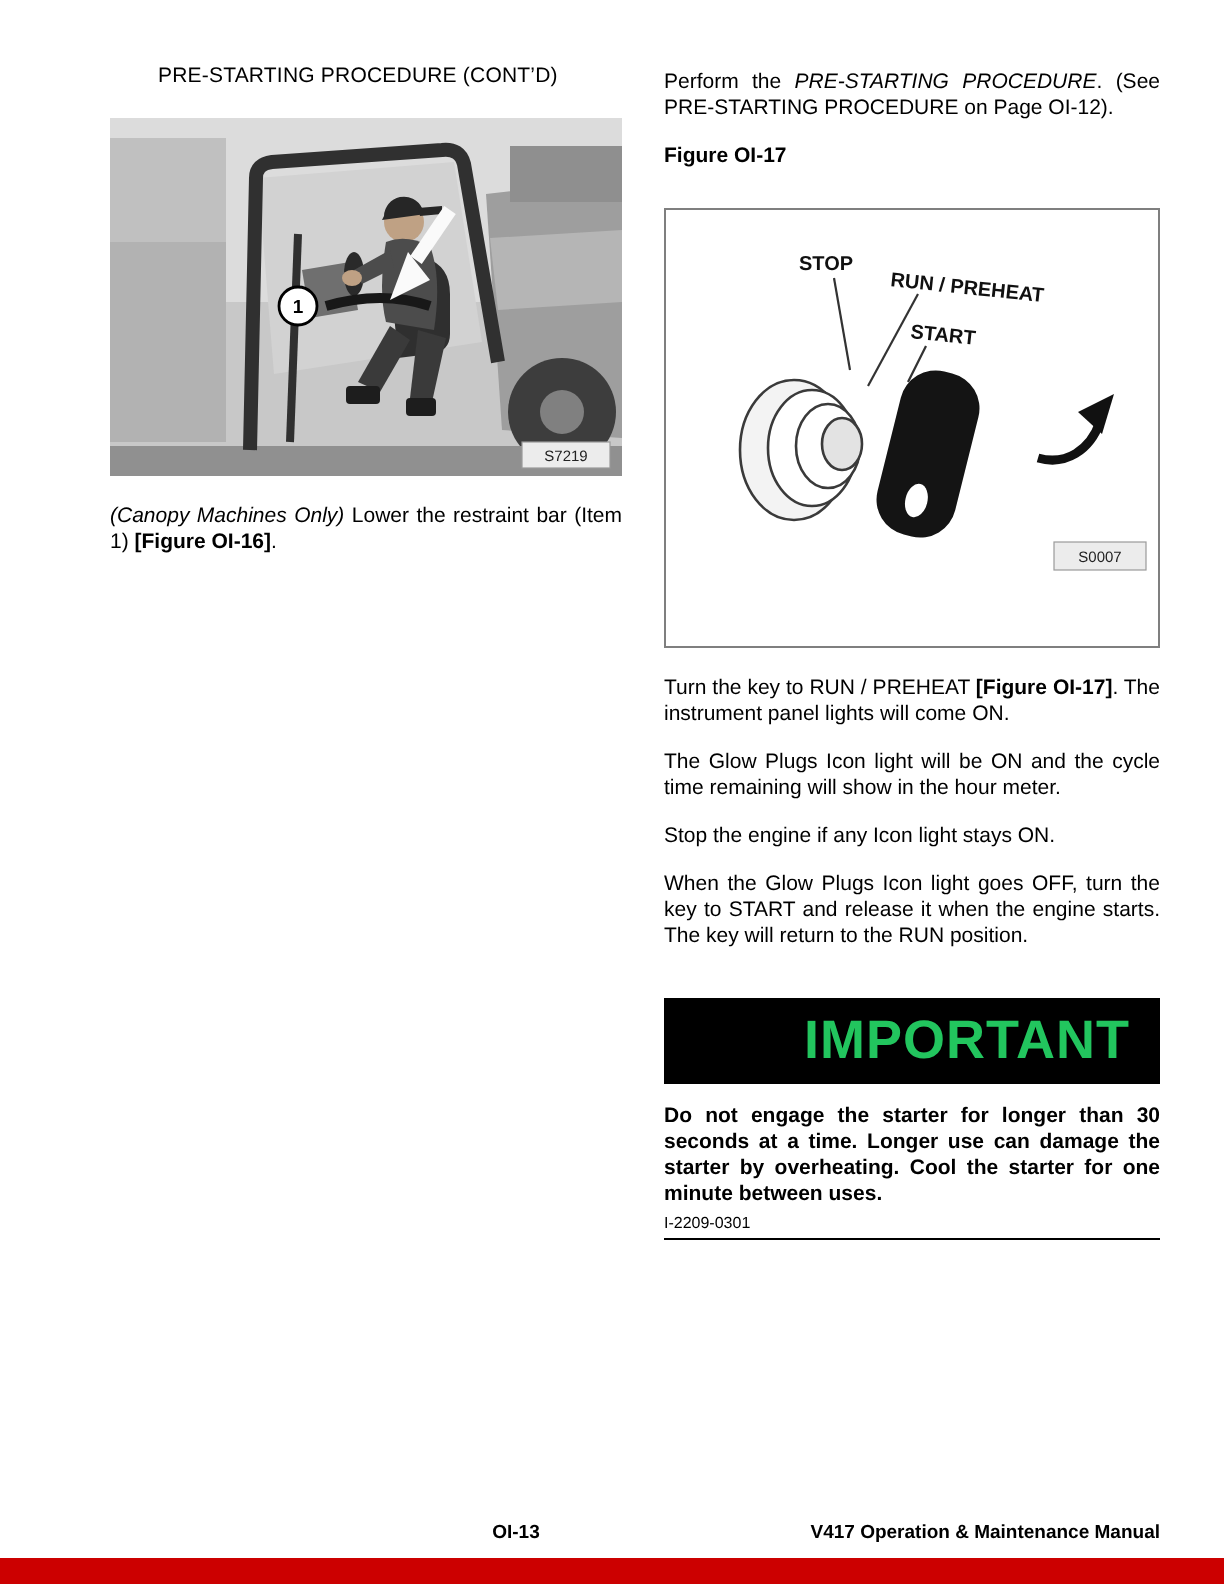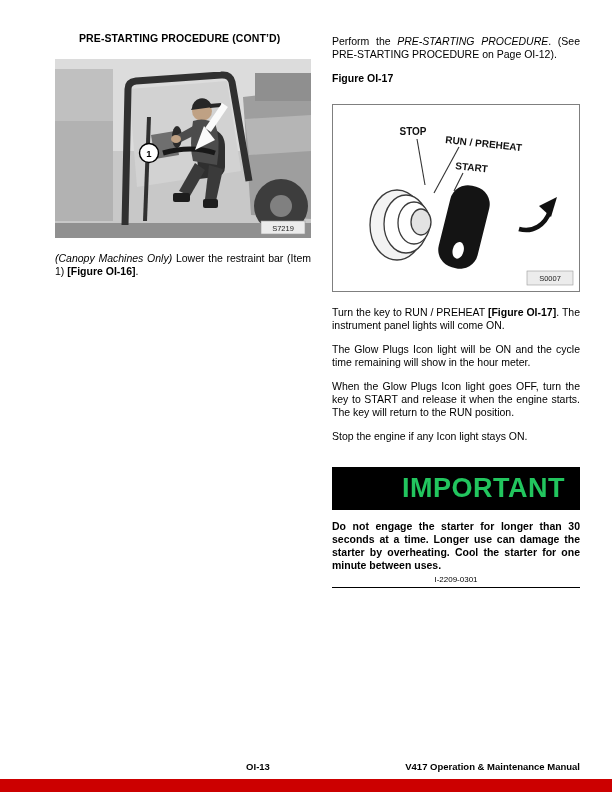--- a/index.html
+++ b/index.html
@@ -8,43 +8,43 @@
     background: #ffffff;
     font-family: "Liberation Sans", sans-serif;
     color: #000;
   }
   .page { position: relative; width: 612px; height: 792px; background: #fff; overflow: hidden; }
 
   .col { position: absolute; top: 32px; }
   .col-left  { left: 55px;  width: 256px; }
   .col-right { left: 332px; width: 248px; }
 
-  .sect-heading { font-size: 10.5px; font-weight: bold; letter-spacing: .1px; margin: 0 0 15px; padding-left: 24px; }
+  .sect-heading { font-size: 10.5px; font-weight: normal; letter-spacing: .1px; margin: 0 0 15px; padding-left: 24px; }
   .fig-label    { font-size: 10.5px; font-weight: bold; margin: 0 0 12px; }
   .body  { font-size: 10.5px; line-height: 13px; text-align: justify; margin: 3px 0 11px; }
   .body .i { font-style: italic; }
   .body .b { font-weight: bold; }
   .caption { margin-top: 14px; }
 
   .photo-figure { width: 256px; height: 179px; margin: 0; }
   .key-figure {
-    width: 248px; height: 188px; margin: 20px 0 14px;
+    width: 248px; height: 220px; margin: 20px 0 14px;
     border: 1px solid #7f7f7f; background: #fff; box-sizing: border-box;
   }
   svg text { font-family: "Liberation Sans", sans-serif; }
   .sw-label { font-size: 10px; font-weight: bold; fill: #101010; }
 
   .important-banner {
     margin-top: 24px; height: 43px; background: #000;
     color: #22c55e; display: flex; align-items: center; justify-content: flex-end;
     padding-right: 15px; font-size: 27px; font-weight: bold; letter-spacing: .5px;
     box-sizing: border-box;
   }
   .important-body { font-weight: bold; margin: 10px 0 3px; }
-  .ref-code { font-size: 8px; text-align: center; margin: 0 0 3px; }
+  .ref-code { font-size: 8px; text-align: left; margin: 0 0 3px; }
   .end-rule { border: none; border-top: 1px solid #000; margin: 2px 0 0; }
 
   .footer-page  { position: absolute; bottom: 20px; left: 0; width: 516px; text-align: center; font-size: 9.5px; font-weight: bold; }
   .footer-title { position: absolute; bottom: 20px; right: 32px; font-size: 9.5px; font-weight: bold; }
   .red-bar { position: absolute; bottom: 0; left: 0; width: 612px; height: 13px; background: #cc0000; }
 </style>
 </head>
 <body>
 
 <div class="page">
@@ -135,22 +135,22 @@
         <g>
           <rect x="194" y="166" width="46" height="14" fill="#ececec" stroke="#9a9a9a" stroke-width="0.6"></rect>
           <text x="217" y="176" text-anchor="middle" font-size="7.5" fill="#222">S0007</text>
         </g>
       </svg>
     </figure>
 
     <p class="body"><span>Turn the key to RUN / PREHEAT </span><span class="b">[Figure OI-17]</span><span>. The instrument panel lights will come ON.</span></p>
 
     <p class="body">The Glow Plugs Icon light will be ON and the cycle time remaining will show in the hour meter.</p>
+    <p class="body">Stop the engine if any Icon light stays ON.</p>
     <p class="body">When the Glow Plugs Icon light goes OFF, turn the key to START and release it when the engine starts. The key will return to the RUN position.</p>
-    <p class="body">Stop the engine if any Icon light stays ON.</p>
 
     <div class="important-banner" style="background: rgb(0, 0, 0);">
       <span>IMPORTANT</span>
     </div>
 
     <p class="body important-body">Do not engage the starter for longer than 30 seconds at a time. Longer use can damage the starter by overheating. Cool the starter for one minute between uses.</p>
     <p class="ref-code">I-2209-0301</p>
     <hr class="end-rule">
   </section>
 

